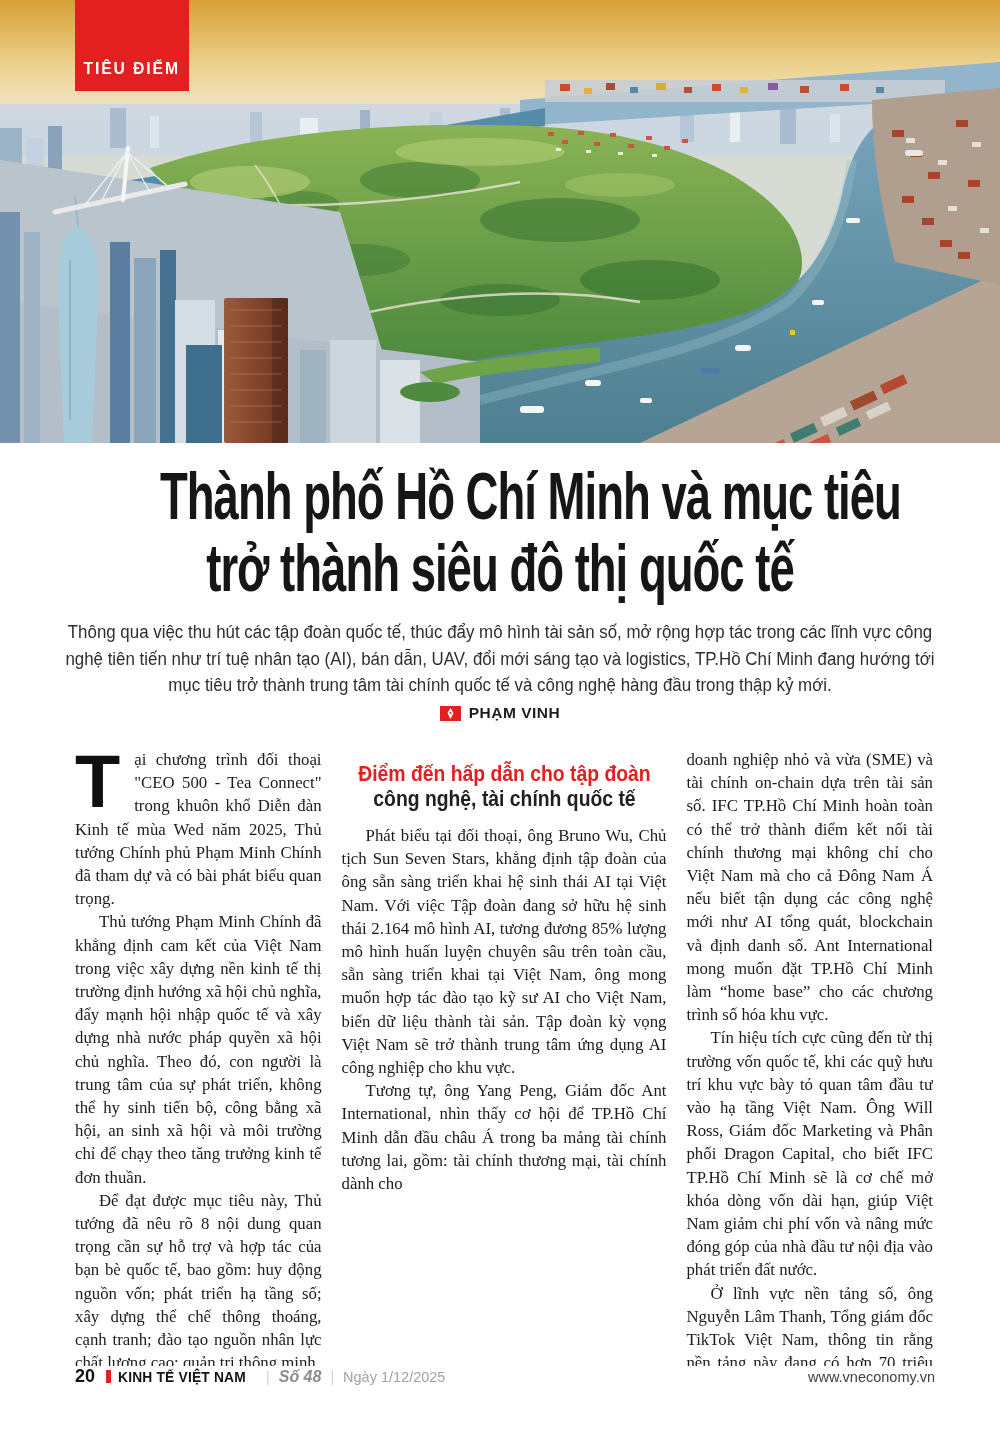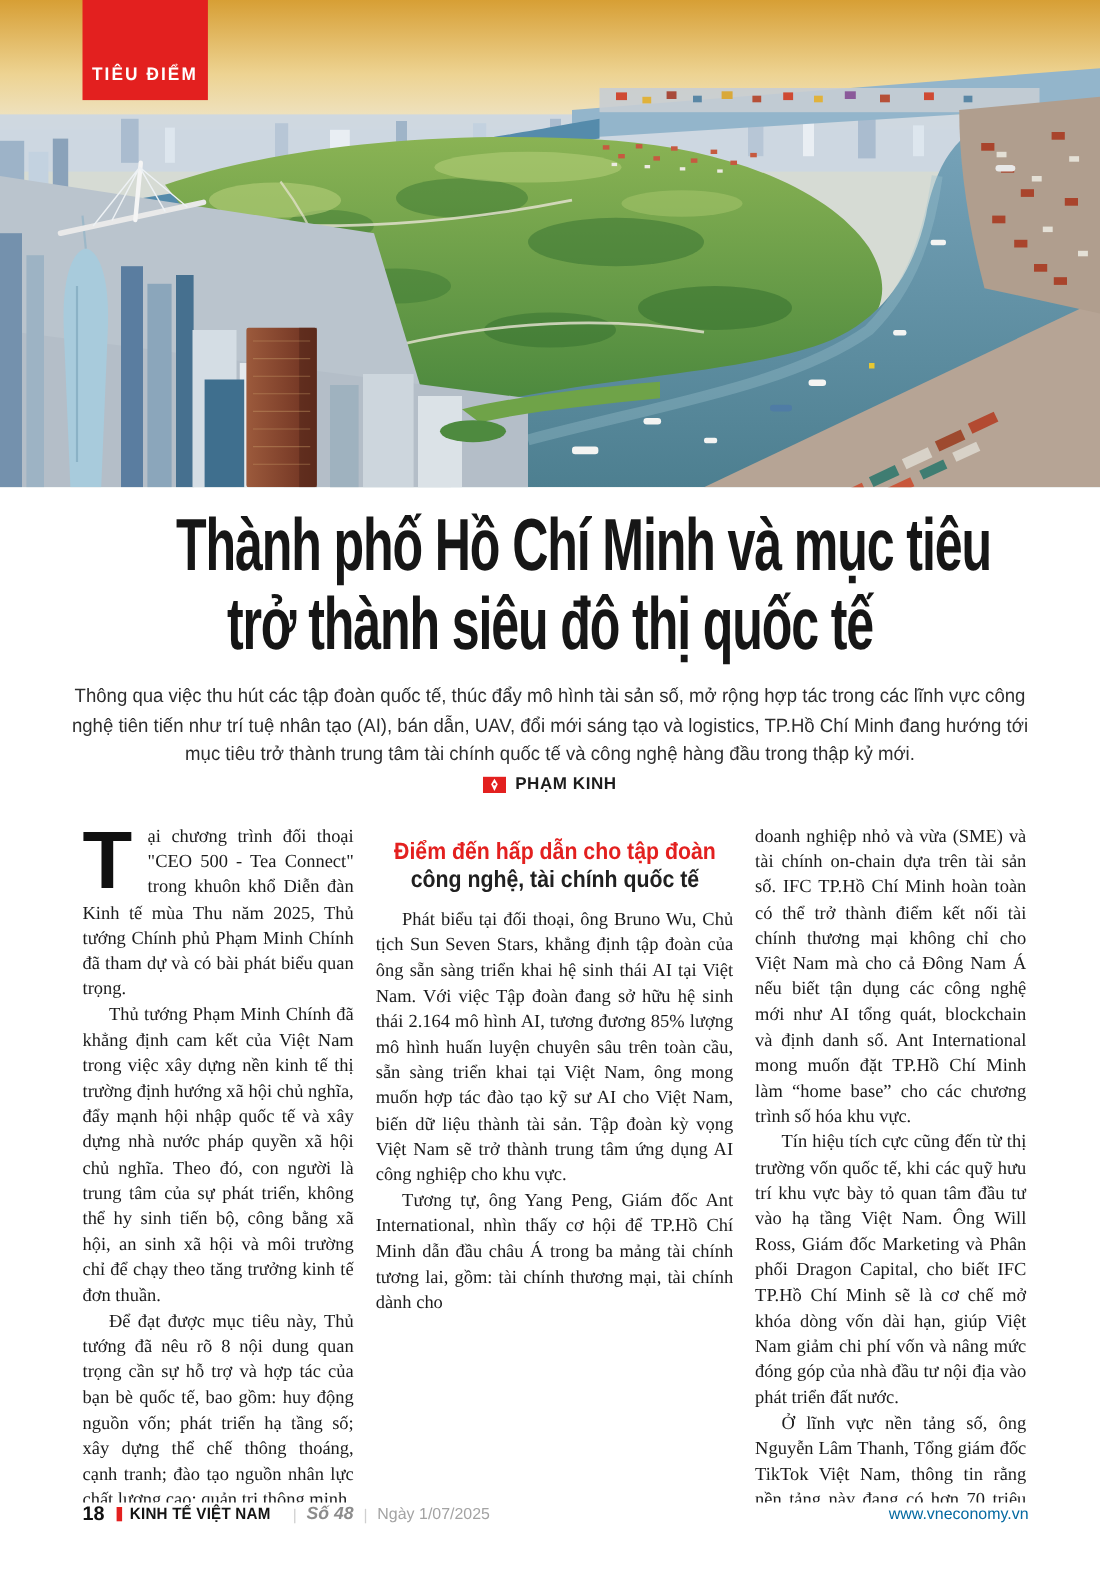--- a/index.html
+++ b/index.html
@@ -44,21 +44,21 @@
   
   .footer{position:absolute;top:1366px;left:75px;width:860px;display:flex;justify-content:space-between;align-items:center;
           font-family:"Liberation Sans",sans-serif;}
   .footer .left{display:flex;align-items:center;}
   .pageno{font-weight:bold;font-size:18px;color:#111111;}
   .redbar{display:inline-block;width:5px;height:13px;background:#e3201f;margin:0 7px 0 11px;}
   .pub{font-weight:bold;font-size:15px;color:#141414;letter-spacing:.2px;transform:scaleX(.92);transform-origin:left center;}
   .sep{color:#cfcfcf;font-size:14px;margin:0 9px;}
   .issue{font-weight:bold;font-size:16px;color:#8c8c8c;font-style:italic;}
   .date{font-size:14.5px;color:#a3a3a3;}
-  .site{font-size:14.5px;color:#0369a1;margin-left:24px;}
+  .site{font-size:14.5px;color:#404040;margin-left:24px;}
 </style>
 </head>
 <body>
 
 <div class="page">
 
   <div class="hero">
     <svg viewBox="0 0 1000 443" preserveAspectRatio="none">
       <defs>
         <linearGradient id="sky" x1="0" y1="0" x2="0" y2="1">
@@ -259,27 +259,27 @@
   </h1>
 
   <div class="lede">Thông qua việc thu hút các tập đoàn quốc tế, thúc đẩy mô hình tài sản số, mở rộng hợp tác trong các lĩnh vực công nghệ tiên tiến như trí tuệ nhân tạo (AI), bán dẫn, UAV, đổi mới sáng tạo và logistics, TP.Hồ Chí Minh đang hướng tới mục tiêu trở thành trung tâm tài chính quốc tế và công nghệ hàng đầu trong thập kỷ mới.</div>
 
   <div class="byline">
     <svg width="21" height="15" viewBox="0 0 21 15">
       <rect x="0" y="0" width="21" height="15" fill="#e3201f"></rect>
       <path d="M10.5 2 L13.5 7 L10.5 13 L7.5 7 Z" fill="#ffffff"></path>
       <circle cx="10.5" cy="7" r="1.1" fill="#e3201f"></circle>
     </svg>
-    <span class="name">PHẠM KINH</span>
+    <span class="name">PHẠM VINH</span>
   </div>
 
   <div class="columns">
 
     <div class="col">
-      <p><span class="dropcap">T</span><span>ại chương trình đối thoại "CEO 500 - Tea Connect" trong khuôn khổ Diễn đàn Kinh tế mùa Thu năm 2025, Thủ tướng Chính phủ Phạm Minh Chính đã tham dự và có bài phát biểu quan trọng.</span></p>
+      <p><span class="dropcap">T</span><span>ại chương trình đối thoại "CEO 500 - Tea Connect" trong khuôn khổ Diễn đàn Kinh tế mùa Wed năm 2025, Thủ tướng Chính phủ Phạm Minh Chính đã tham dự và có bài phát biểu quan trọng.</span></p>
       <p class="ind">Thủ tướng Phạm Minh Chính đã khẳng định cam kết của Việt Nam trong việc xây dựng nền kinh tế thị trường định hướng xã hội chủ nghĩa, đẩy mạnh hội nhập quốc tế và xây dựng nhà nước pháp quyền xã hội chủ nghĩa. Theo đó, con người là trung tâm của sự phát triển, không thể hy sinh tiến bộ, công bằng xã hội, an sinh xã hội và môi trường chỉ để chạy theo tăng trưởng kinh tế đơn thuần.</p>
       <p class="ind">Để đạt được mục tiêu này, Thủ tướng đã nêu rõ 8 nội dung quan trọng cần sự hỗ trợ và hợp tác của bạn bè quốc tế, bao gồm: huy động nguồn vốn; phát triển hạ tầng số; xây dựng thể chế thông thoáng, cạnh tranh; đào tạo nguồn nhân lực chất lượng cao; quản trị thông minh.</p>
 
     </div>
 
     <div class="col">
       <div class="subhead">
         <span class="l1">Điểm đến hấp dẫn cho tập đoàn</span>
         <span class="l2">công nghệ, tài chính quốc tế</span>
       </div>
@@ -290,24 +290,24 @@
     <div class="col">
       <p>doanh nghiệp nhỏ và vừa (SME) và tài chính on-chain dựa trên tài sản số. IFC TP.Hồ Chí Minh hoàn toàn có thể trở thành điểm kết nối tài chính thương mại không chỉ cho Việt Nam mà cho cả Đông Nam Á nếu biết tận dụng các công nghệ mới như AI tổng quát, blockchain và định danh số. Ant International mong muốn đặt TP.Hồ Chí Minh làm “home base” cho các chương trình số hóa khu vực.</p>
       <p class="ind">Tín hiệu tích cực cũng đến từ thị trường vốn quốc tế, khi các quỹ hưu trí khu vực bày tỏ quan tâm đầu tư vào hạ tầng Việt Nam. Ông Will Ross, Giám đốc Marketing và Phân phối Dragon Capital, cho biết IFC TP.Hồ Chí Minh sẽ là cơ chế mở khóa dòng vốn dài hạn, giúp Việt Nam giảm chi phí vốn và nâng mức đóng góp của nhà đầu tư nội địa vào phát triển đất nước.</p>
       <p class="ind">Ở lĩnh vực nền tảng số, ông Nguyễn Lâm Thanh, Tổng giám đốc TikTok Việt Nam, thông tin rằng nền tảng này đang có hơn 70 triệu người dùng, trong đó 45 triệu người mua hàng với hơn 100 triệu giao dịch mỗi tháng, tổng giá trị giao dịch khoảng 10 tỷ USD. TikTok</p>
     </div>
 
   </div>
 
   <div class="footer">
     <div class="left">
-      <span class="pageno">18</span>
+      <span class="pageno">20</span>
       <span class="redbar"></span>
       <span class="pub">KINH TẾ VIỆT NAM</span>
       <span class="sep">|</span>
       <span class="issue">Số 48</span>
       <span class="sep">|</span>
-      <span class="date">Ngày 1/07/2025</span>
+      <span class="date">Ngày 1/12/2025</span>
     </div>
     <span class="site">www.vneconomy.vn</span>
   </div>
 
 </div>
 
 </body></html>

